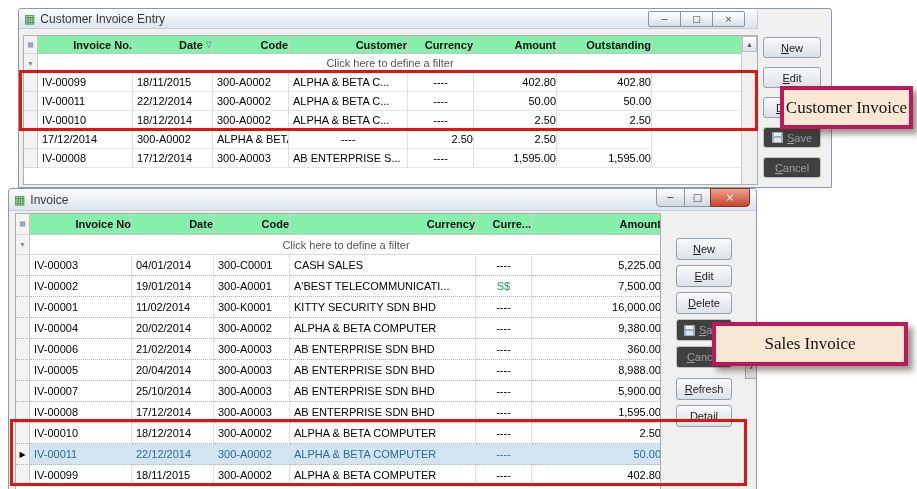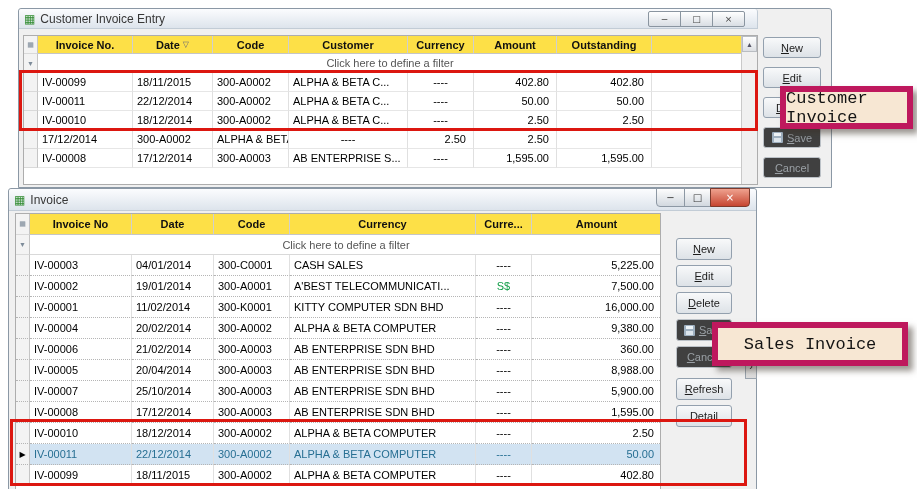--- a/index.html
+++ b/index.html
@@ -35,42 +35,42 @@
   .gridbox{position:absolute;background:#fff;border:1px solid #adadad;overflow:hidden}
   #grid-top{left:4px;top:26px;width:735px;height:150px}
   #grid-bot{left:6px;top:24px;width:646px;height:340px}
 
   .grow{display:grid}
   #grid-top .grow{grid-template-columns:14px 95px 80px 76px 119px 66px 83px 95px 1fr;width:718px}
   #grid-bot .grow{grid-template-columns:14px 102px 82px 76px 186px 56px 130px}
 
   #grid-top .ghead{height:18px}
   #grid-bot .ghead{height:21px}
-  .hcell{display:flex;align-items:center;justify-content:center;gap:3px;font-weight:bold;font-size:11px;color:#111;
-    background:#fde047;border-right:1px solid #cfcfcf;border-bottom:1px solid #c5c5c5;overflow:hidden;white-space:nowrap}
+  .hcell{display:flex;align-items:center;justify-content:flex-end;gap:3px;font-weight:bold;font-size:11px;color:#111;
+    background:#86efac;border-right:1px solid #cfcfcf;border-bottom:1px solid #c5c5c5;overflow:hidden;white-space:nowrap}
   .sorticon{font-size:8px;color:#667;font-weight:normal}
 
   #grid-top .gfilter{height:19px}
   #grid-bot .gfilter{height:20px}
   .filtertext{grid-column:2/-1;display:flex;align-items:center;justify-content:center;font-size:11px;color:#555;
     border-bottom:1px solid #d9d9d9;cursor:pointer}
   .indcell{display:flex;align-items:center;justify-content:center;background:#f3f3f3;
     border-right:1px solid #c5c5c5;border-bottom:1px solid #d9d9d9;font-size:7px;color:#7d8b99;overflow:hidden}
 
   #grid-top .gdatarow{height:19px}
   #grid-bot .gdatarow{height:21px}
   .gdatarow .indcell{font-size:8px;color:#000}
   .gcell{display:flex;align-items:center;font-size:11px;color:#000;border-right:1px solid #e0e0e0;
     overflow:hidden;white-space:nowrap;padding:0 4px}
   #grid-top .gdatarow .gcell{border-bottom:1px solid #e6e6e6}
   #grid-bot .gdatarow .gcell{border-bottom:1px dotted #b5b5b5}
   #grid-bot .gdatarow .indcell{border-bottom:1px dotted #b5b5b5}
   .a-l{justify-content:flex-start}
   .a-c{justify-content:center}
-  .a-r{justify-content:flex-end;padding-right:7px}
+  .a-r{justify-content:flex-end;padding-right:0}
 
   .vscroll{position:absolute;right:0;top:0;bottom:0;width:16px;background:#f0f0f0;border-left:1px solid #c9c9c9}
   .scrollup{width:15px;height:16px;background:linear-gradient(#fefefe,#dcdfe3);border:1px solid #b9bdc2;
     font-size:7px;color:#556;display:flex;align-items:center;justify-content:center}
 
   
   .btncol{position:absolute;display:flex;flex-direction:column}
   #btncol-top{left:744px;top:28px;gap:9px}
   #btncol-bot{left:667px;top:49px;gap:5px}
   .pbtn{height:21px;border:1px solid #93a0ae;border-radius:3px;background:linear-gradient(#f8f9fa,#dde2e7);
@@ -87,21 +87,21 @@
 
   .expander{position:absolute;left:736px;top:164px;width:12px;height:26px;background:linear-gradient(#f4f4f4,#dcdcdc);
     border:1px solid #9aa4ae;display:flex;align-items:center;justify-content:center;font-size:11px;color:#222}
 
   
   .redbox{position:absolute;z-index:6;border:3px solid #d00;pointer-events:none}
   #redbox-top{left:19px;top:70px;width:739px;height:61px}
   #redbox-bot{left:10px;top:419px;width:737px;height:67px}
 
   .callout{position:absolute;z-index:9;display:flex;align-items:center;justify-content:center;
-    font-family:Liberation Mono, monospace;font-size:17px;color:#141414;border:6px solid #be185d;
+    font-family:Liberation Serif, serif;font-size:17px;color:#141414;border:4px solid #be185d;
     box-shadow:5px 5px 6px rgba(60,50,40,.5)}
   #callout-top{left:780px;top:86px;width:133px;height:43px}
   #callout-bot{left:712px;top:322px;width:196px;height:44px}
 </style>
 </head>
 <body>
 
 <section id="win-top" class="win">
   <div class="titlebar">
     <span class="appicon">▦</span>
@@ -281,21 +281,21 @@
         <div class="gcell a-l">300-A0001</div>
         <div class="gcell a-l">A'BEST TELECOMMUNICATI...</div>
         <div class="gcell a-c" style="color: rgb(15, 157, 70);">S$</div>
         <div class="gcell a-r">7,500.00</div>
       </div>
       <div class="grow gdatarow">
         <div class="indcell"></div>
         <div class="gcell a-l">IV-00001</div>
         <div class="gcell a-l">11/02/2014</div>
         <div class="gcell a-l">300-K0001</div>
-        <div class="gcell a-l">KITTY COMPUTER SDN BHD</div>
+        <div class="gcell a-l">KITTY SECURITY SDN BHD</div>
         <div class="gcell a-c">----</div>
         <div class="gcell a-r">16,000.00</div>
       </div>
       <div class="grow gdatarow">
         <div class="indcell"></div>
         <div class="gcell a-l">IV-00004</div>
         <div class="gcell a-l">20/02/2014</div>
         <div class="gcell a-l">300-A0002</div>
         <div class="gcell a-l">ALPHA &amp; BETA COMPUTER</div>
         <div class="gcell a-c">----</div>

